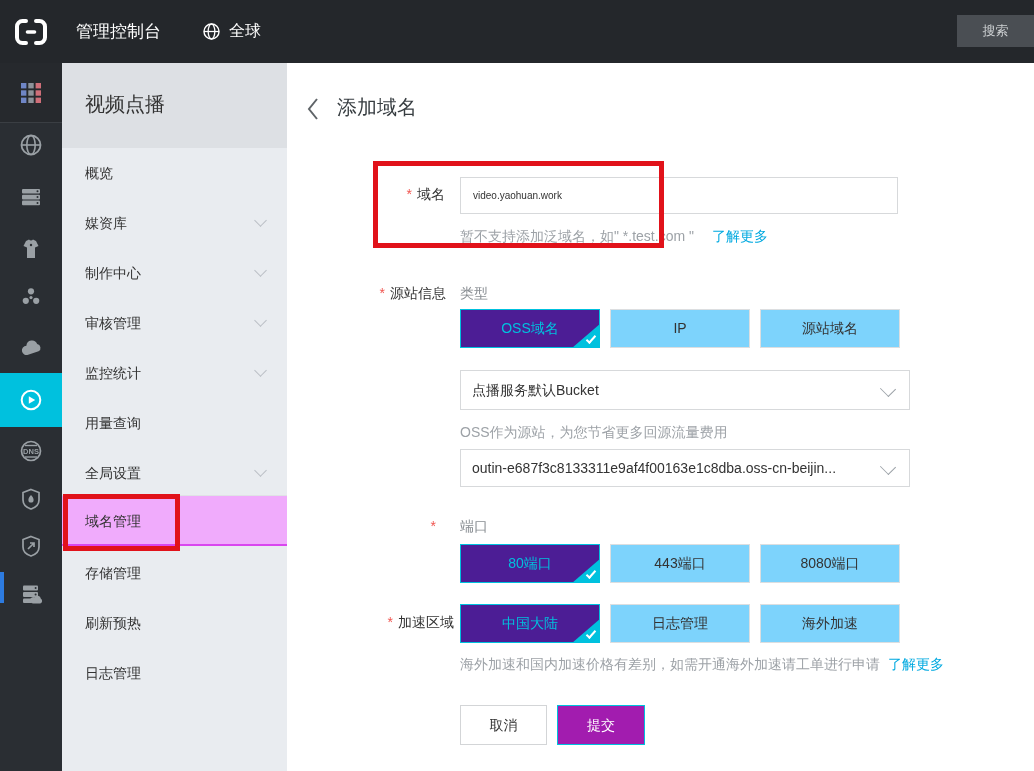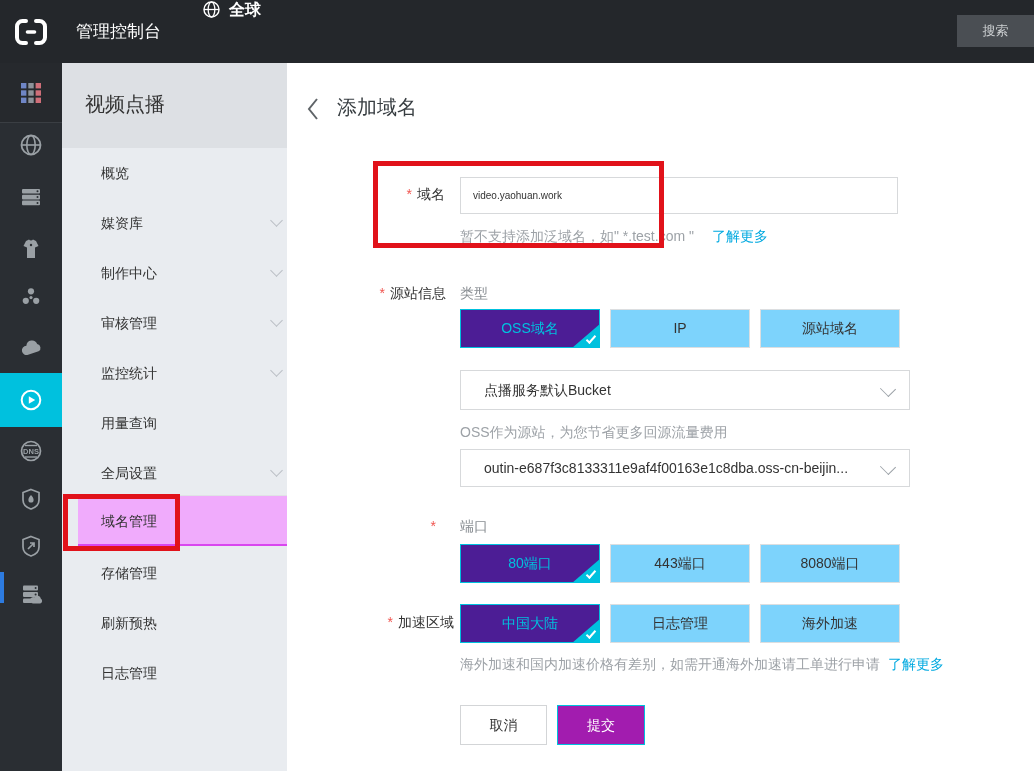--- a/index.html
+++ b/index.html
@@ -4,35 +4,35 @@
 <style>
   * { margin:0; padding:0; box-sizing:border-box; }
   html,body { width:1034px; height:771px; }
   body { font-family:"Liberation Sans","DejaVu Sans",sans-serif; background:#fff; position:relative; overflow:hidden; }
   #app { position:absolute; inset:0; width:1034px; height:771px; }
 
   
   .topbar { position:absolute; left:0; top:0; width:1034px; height:63px; background:#24272b; }
   .logo { position:absolute; left:14px; top:17px; }
   .console-title { position:absolute; left:76px; top:0; height:63px; line-height:63px; color:#ffffff; font-size:17px; }
-  .region-wrap { position:absolute; left:202px; top:0; height:63px; display:flex; gap:8px; color:#fff; font-size:16px;font-weight:bold; }
+  .region-wrap { position:absolute; left:202px; top:0; height:63px; display:flex; align-items:center; gap:8px; color:#fff; font-size:16px; }
   .search-btn { position:absolute; left:957px; top:15px; width:77px; height:32px; background:#4a4e53; color:#cfd2d4; font-size:13px; text-align:center; line-height:32px; cursor:pointer; }
 
   
   .rail { position:absolute; left:0; top:63px; width:62px; height:708px; background:#2a2e33; }
   .rail-top { position:absolute; left:0; top:0; width:62px; height:60px; background:#26292d; border-bottom:1px solid #3a3e43; }
   .rail-icon { position:absolute; left:19px; width:24px; height:24px; }
   .rail-sel { position:absolute; left:0; top:310px; width:62px; height:54px; background:#00c1de; }
   .rail-indicator { position:absolute; left:0; top:509px; width:4px; height:31px; background:#2d7be0; }
 
   
   .sidebar { position:absolute; left:62px; top:63px; width:225px; height:708px; background:#e9ecf0; }
   .sidebar-header { position:absolute; left:0; top:0; width:225px; height:85px; background:#dde0e4; }
   .sidebar-header span { position:absolute; left:23px; top:28px; font-size:20px; color:#333; }
-  .side-item { position:absolute; left:16px; width:225px; height:50px; line-height:50px; padding-left:23px; font-size:14px; color:#333; cursor:pointer; }
+  .side-item { position:absolute; left:0; width:225px; height:50px; line-height:50px; padding-left:23px; font-size:14px; color:#333; cursor:pointer; }
   .side-item.selected { background:#f0abfc; height:51px; line-height:51px; border-top:1px solid #dfe2e5; border-bottom:2px solid #d946ef; }
   .chev { position:absolute; right:22px; top:50%; margin-top:-7px; width:9px; height:9px; border-right:1.5px solid #b9bec4; border-bottom:1.5px solid #b9bec4; transform:rotate(45deg); }
 
   
   .content { position:absolute; left:287px; top:63px; width:747px; height:708px; background:#fff; }
   .back-icon { position:absolute; left:307px; top:97px; cursor:pointer; }
   .page-title { position:absolute; left:337px; top:94px; font-size:20px; color:#373d41; }
 
   .form-label { position:absolute; font-size:14px; color:#333; text-align:right; white-space:nowrap; }
   .req { color:#f0544f; margin-right:5px; }
@@ -41,21 +41,21 @@
   .text-input { position:absolute; left:460px; top:177px; width:438px; height:37px; border:1px solid #d7d9db; background:#fff; font-size:10px; color:#333; padding:0 12px; font-family:"Liberation Sans","DejaVu Sans",sans-serif; }
   .hint { position:absolute; font-size:14px; color:#9da2a7; white-space:nowrap; }
   .hint a { color:#00a9e0; text-decoration:none; margin-left:18px; cursor:pointer; }
 
   .opt { position:absolute; width:140px; height:39px; line-height:37px; text-align:center; font-size:14px; color:#333;
          background:#7dd3fc; border:1px solid #dcdee0; cursor:pointer; }
   .opt.selected { background:#4c1d95; border:1px solid #00c1de; color:#00c1de; overflow:hidden; }
   .opt.selected .corner { position:absolute; right:-1px; bottom:-1px; width:0; height:0; border-left:28px solid transparent; border-bottom:24px solid #00c1de; }
   .opt.selected .tick { position:absolute; right:3px; bottom:6px; width:10px; height:5px; border-left:2px solid #fff; border-bottom:2px solid #fff; transform:rotate(-48deg); z-index:2; }
 
-  .select { position:absolute; left:460px; height:40px; width:450px; border:1px solid #d7d9db; background:#fff; font-size:14px; color:#333; line-height:38px; padding:0 40px 0 23px; cursor:pointer; white-space:nowrap; overflow:hidden; text-overflow:ellipsis; }
+  .select { position:absolute; left:460px; height:40px; width:450px; border:1px solid #d7d9db; background:#fff; font-size:14px; color:#333; line-height:38px; padding:0 40px 0 11px; cursor:pointer; white-space:nowrap; overflow:hidden; text-overflow:ellipsis; }
   .select .sel-chev { position:absolute; right:15px; top:12px; width:12px; height:12px; border-right:1.5px solid #9ba1a7; border-bottom:1.5px solid #9ba1a7; transform:rotate(45deg) scaleY(0.9); }
 
   .btn { position:absolute; height:40px; font-size:14px; text-align:center; line-height:38px; cursor:pointer; }
   .btn-cancel { left:460px; top:705px; width:87px; background:#fff; border:1px solid #d3d5d7; color:#333; }
   .btn-submit { left:557px; top:705px; width:88px; background:#a21caf; border:1px solid #00c1de; color:#fff; }
 
   
   .anno { position:absolute; border:5px solid #e1121a; z-index:50; pointer-events:none; }
   .anno-domain { left:373px; top:161px; width:291px; height:87px; }
   .anno-sidebar { left:63px; top:494px; width:117px; height:57px; }

